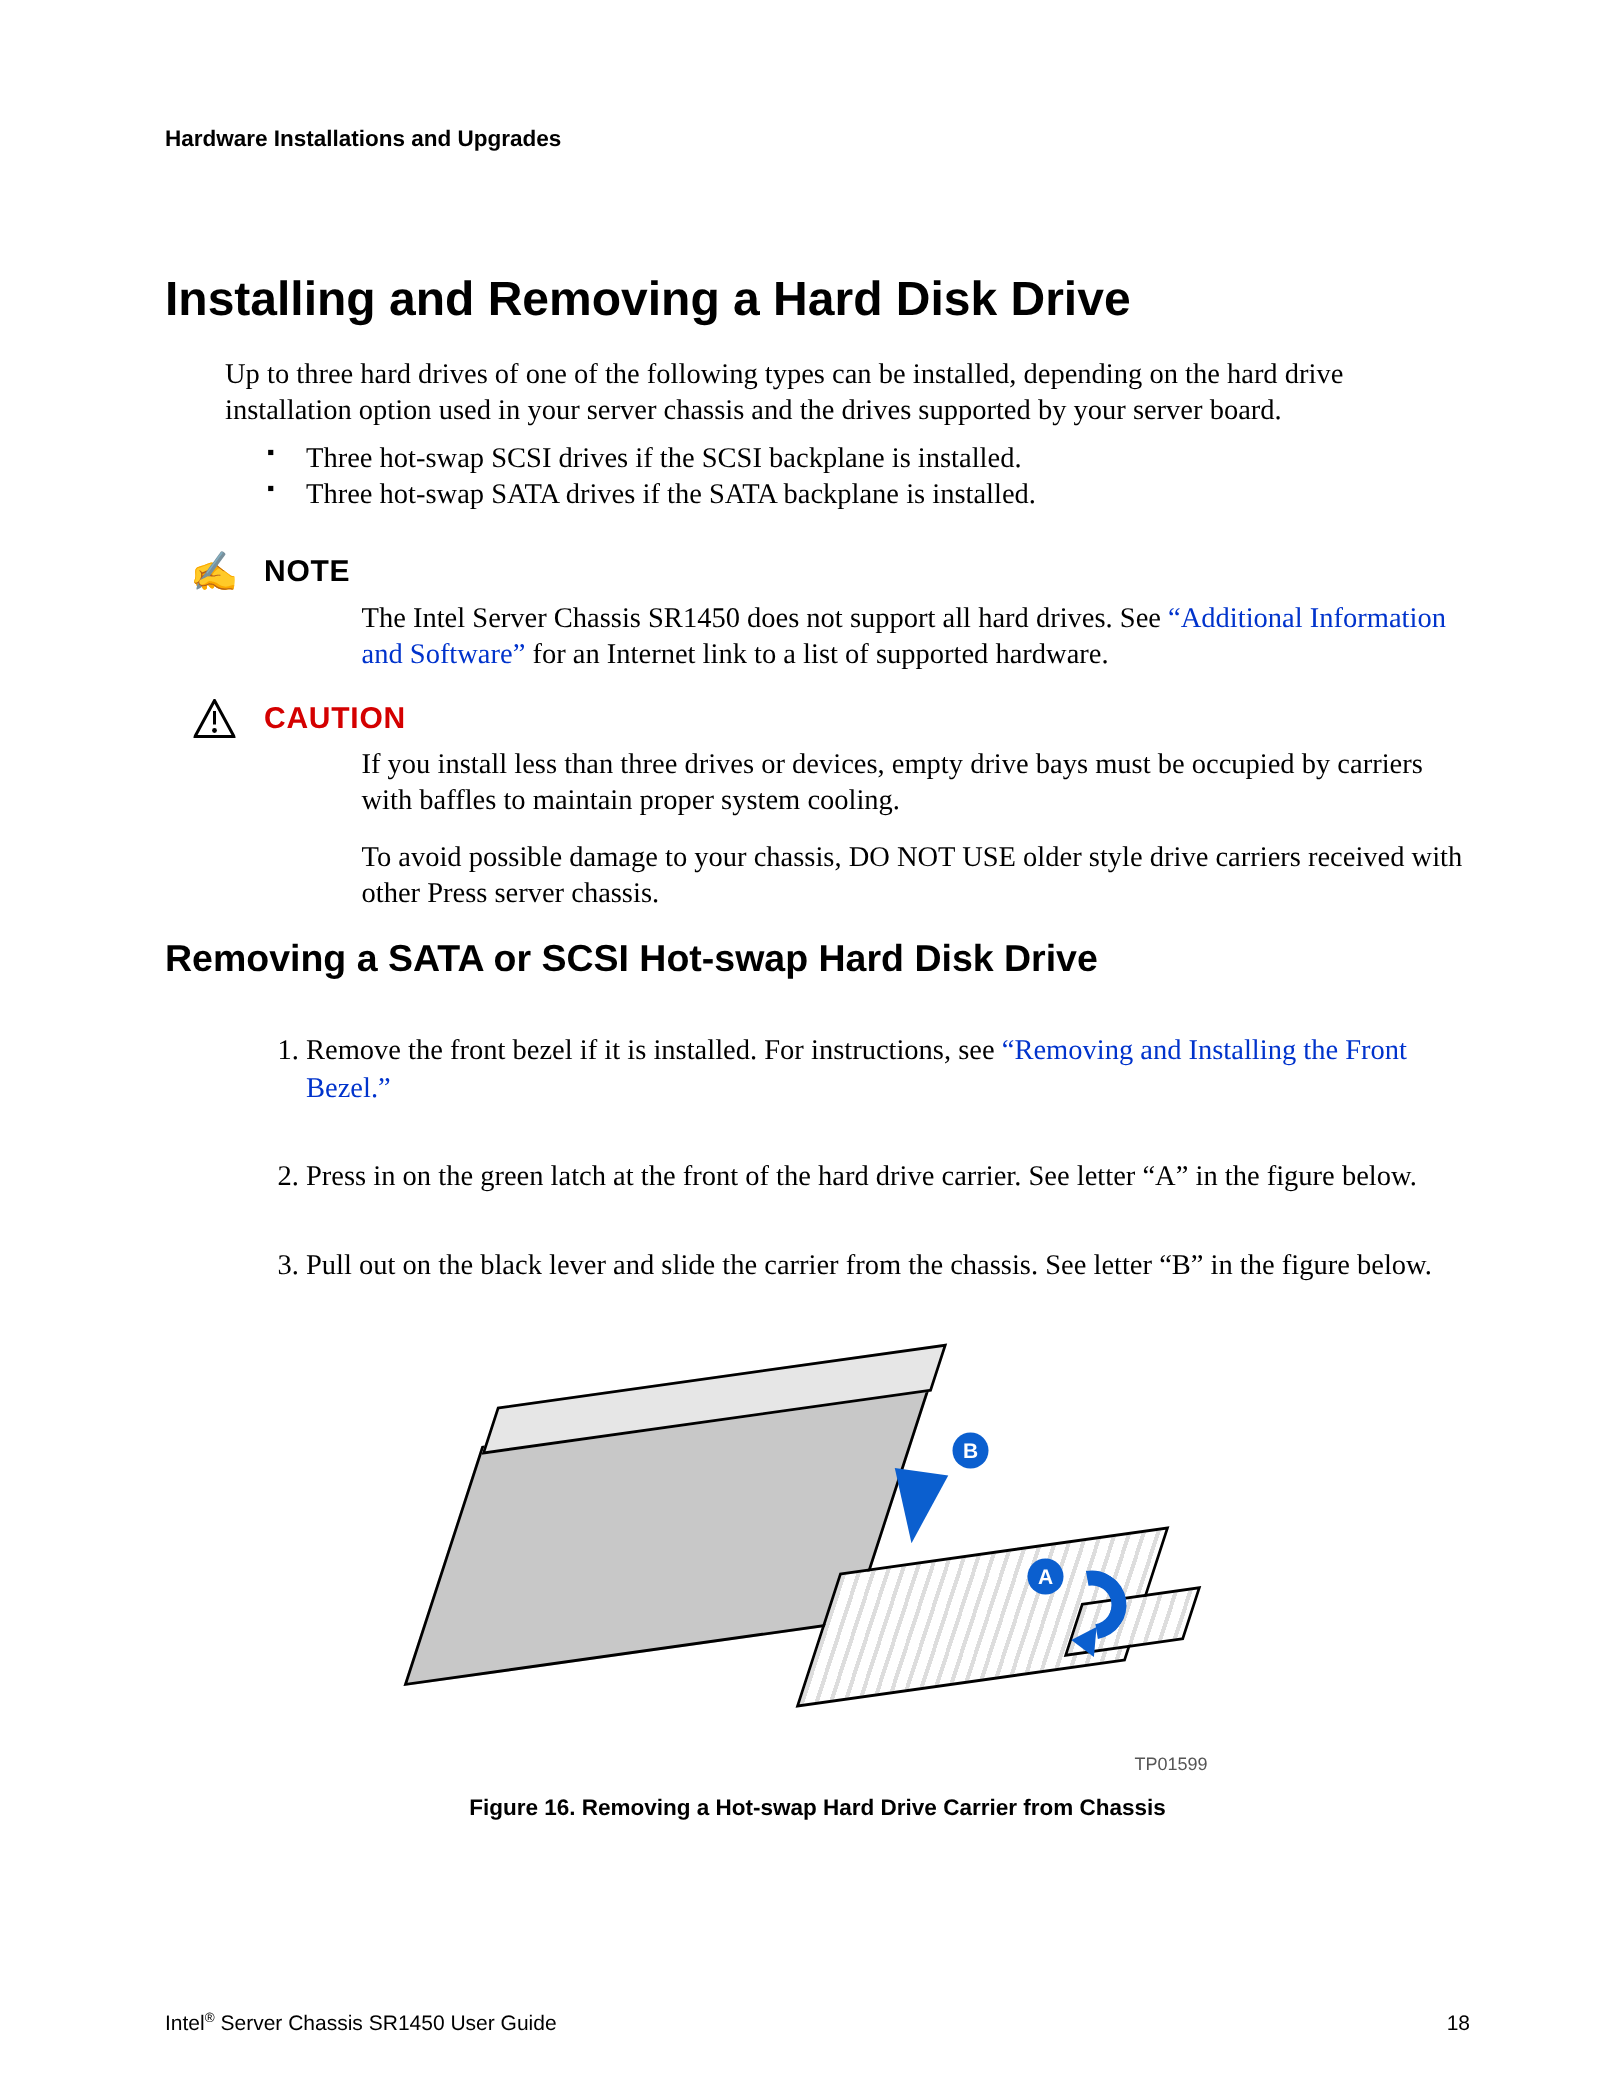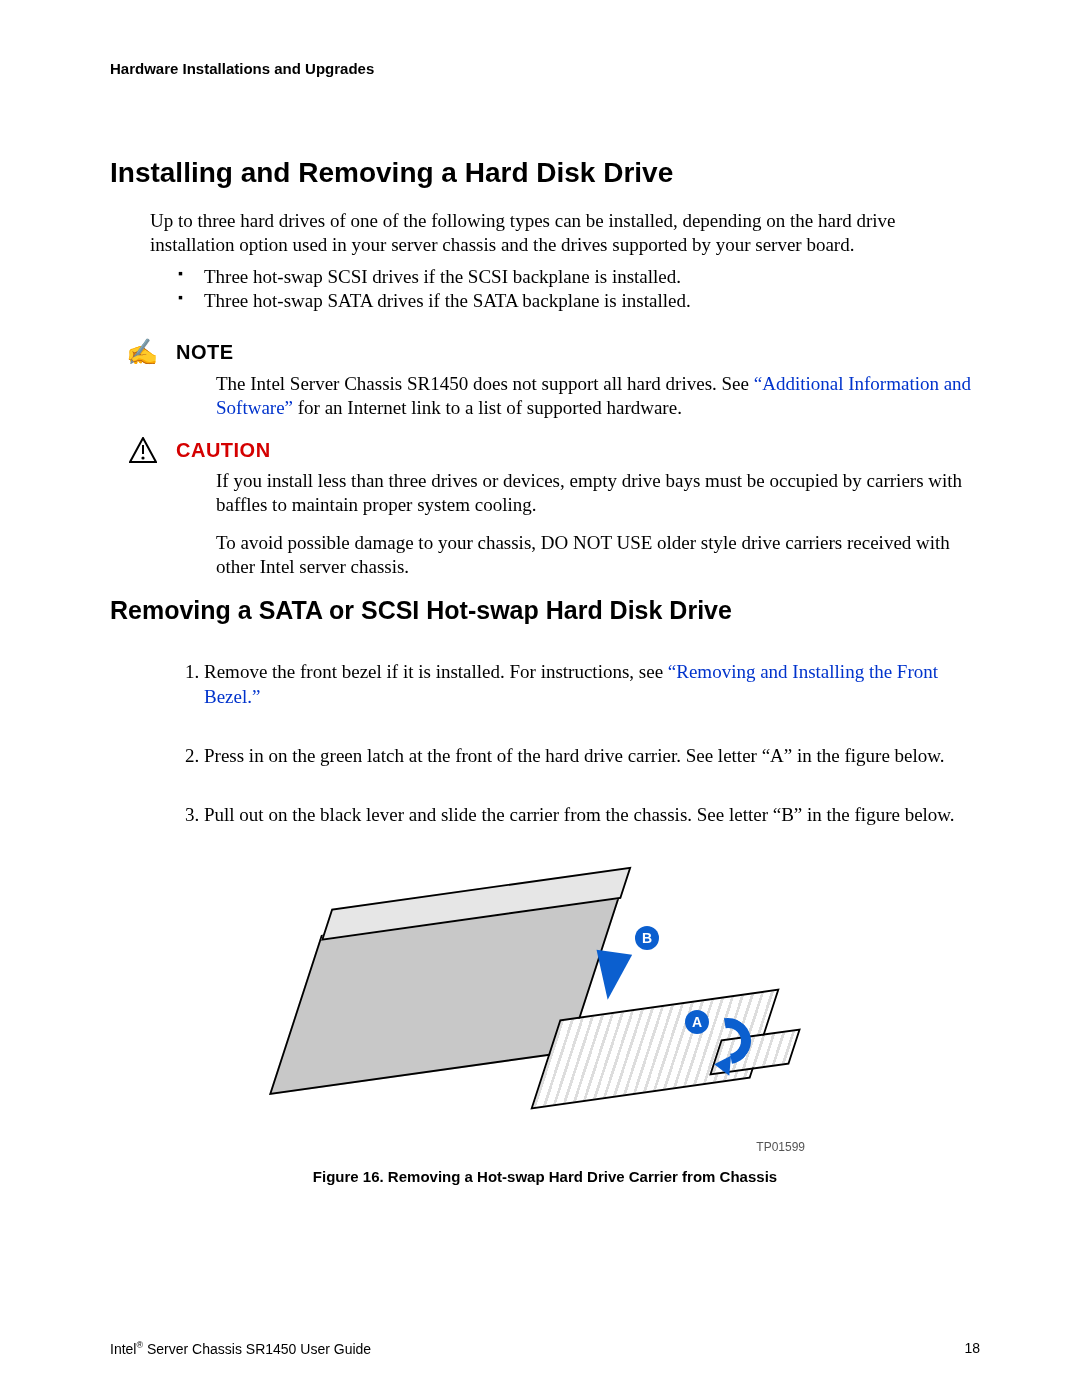--- a/index.html
+++ b/index.html
@@ -5,32 +5,32 @@
   * { box-sizing: border-box; margin: 0; padding: 0; }
   html, body { background: #fff; }
   body {
     width: 1080px;
     height: 1397px;
     font-family: "Times New Roman", Times, serif;
     color: #000;
     position: relative;
   }
   .page {
-    padding: 60px 100px 0 110px;
+    padding: 84px 100px 0 110px;
   }
   .running-header {
     font-family: Arial, Helvetica, sans-serif;
     font-weight: bold;
     font-size: 15px;
     margin-bottom: 80px;
   }
   h1.main-title {
     font-family: Arial, Helvetica, sans-serif;
     font-weight: bold;
-    font-size: 28px;
+    font-size: 32px;
     margin-bottom: 20px;
   }
   .intro {
     font-size: 19px;
     line-height: 1.25;
     margin-left: 40px;
     margin-bottom: 8px;
   }
   ul.bullets {
     list-style: none;
@@ -68,21 +68,21 @@
     line-height: 1;
   }
   .callout-label {
     font-family: Arial, Helvetica, sans-serif;
     font-weight: bold;
     font-size: 20px;
     letter-spacing: 0.5px;
   }
   .callout-label.caution { color: #d40000; font-variant: small-caps; }
   .callout-body {
-    margin-left: 88px;
+    margin-left: 113px;
     font-size: 19px;
     line-height: 1.25;
     margin-bottom: 14px;
   }
   .callout-body + .callout-body { margin-top: 0; }
   .link-blue { color: #0033cc; }
   h2.sub-title {
     font-family: Arial, Helvetica, sans-serif;
     font-weight: bold;
     font-size: 25px;
@@ -246,21 +246,21 @@
       <span class="callout-icon">
         <svg width="28" height="26" viewBox="0 0 28 26">
           <polygon points="14,1 27,25 1,25" fill="none" stroke="#000" stroke-width="2"></polygon>
           <line x1="14" y1="8" x2="14" y2="17" stroke="#000" stroke-width="2"></line>
           <circle cx="14" cy="21" r="1.6" fill="#000"></circle>
         </svg>
       </span>
       <span class="callout-label caution">CAUTION</span>
     </div>
     <p class="callout-body">If you install less than three drives or devices, empty drive bays must be occupied by carriers with baffles to maintain proper system cooling.</p>
-    <p class="callout-body">To avoid possible damage to your chassis, DO NOT USE older style drive carriers received with other Intel server chassis.</p>
+    <p class="callout-body">To avoid possible damage to your chassis, DO NOT USE older style drive carriers received with other Press server chassis.</p>
   </div>
 
   <h2 class="sub-title">Removing a SATA or SCSI Hot-swap Hard Disk Drive</h2>
 
   <ol class="steps">
     <li>
       <span>Remove the front bezel if it is installed. For instructions, see </span><span class="link-blue">“Removing and Installing the Front Bezel.”</span>
     </li>
     <li>Press in on the green latch at the front of the hard drive carrier. See letter “A” in the figure below.</li>
     <li>Pull out on the black lever and slide the carrier from the chassis. See letter “B” in the figure below.</li>

